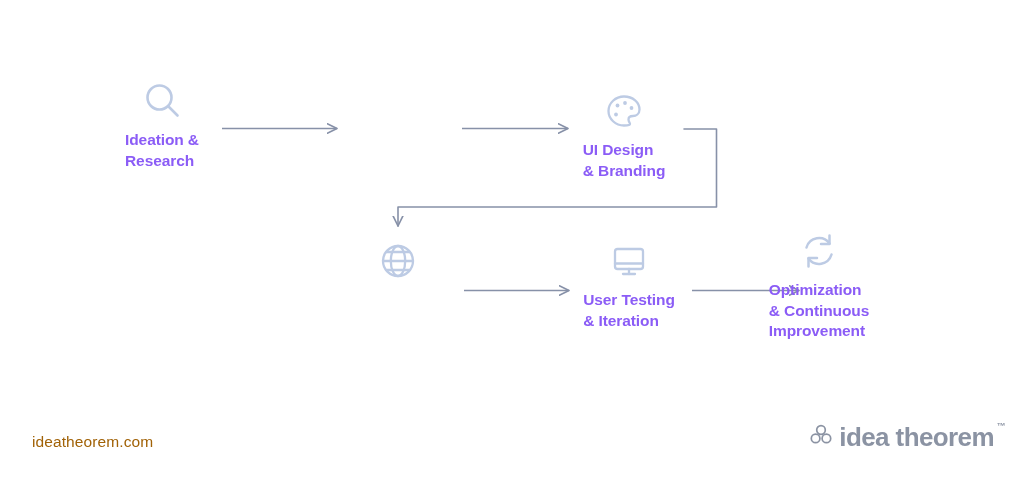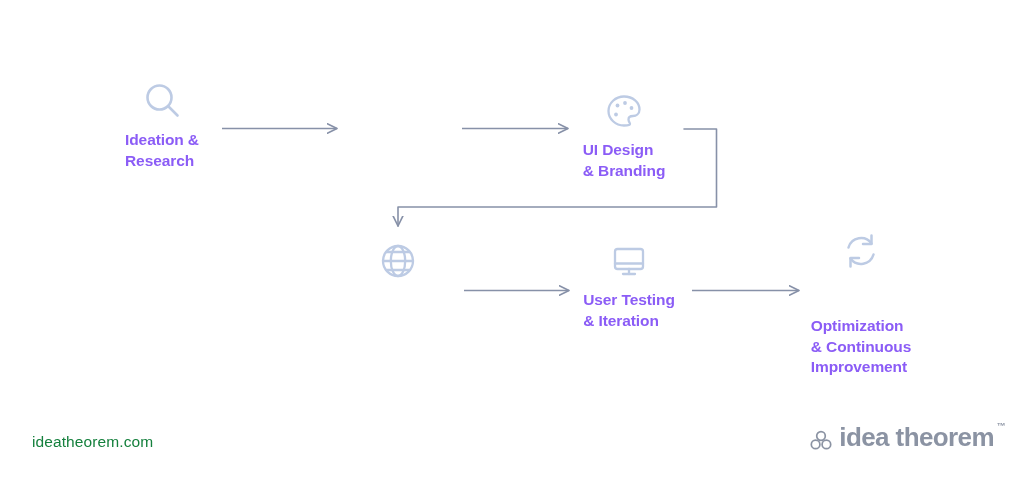--- a/index.html
+++ b/index.html
@@ -54,37 +54,37 @@
     white-space: pre-line;
   }
 
   
   #step-1 { left: 62px;  top: 78px; }
   #step-2 { left: 294px; top: 78px; }
   #step-3 { left: 524px; top: 88px; }
   
   #step-4 { left: 298px; top: 238px; }
   #step-5 { left: 529px; top: 238px; }
-  #step-6 { left: 761px; top: 228px; gap: 36px; }
+  #step-6 { left: 719px; top: 228px; }
 
   
   #footer-url {
     position: absolute;
     left: 32px;
     top: 433px;
     font-size: 15.5px;
-    color: #15803d;
+    color: #a16207;
     letter-spacing: 0.1px;
   }
   #brand-logo {
     position: absolute;
     right: 30px;
     top: 424px;
     display: flex;
-    align-items: flex-end;
+    align-items: flex-start;
     gap: 7px;
   }
   #brand-wordmark {
     font-size: 26px;
     font-weight: bold;
     color: #8b93a3;
     letter-spacing: -0.6px;
     line-height: 1;
     position: relative;
   }

